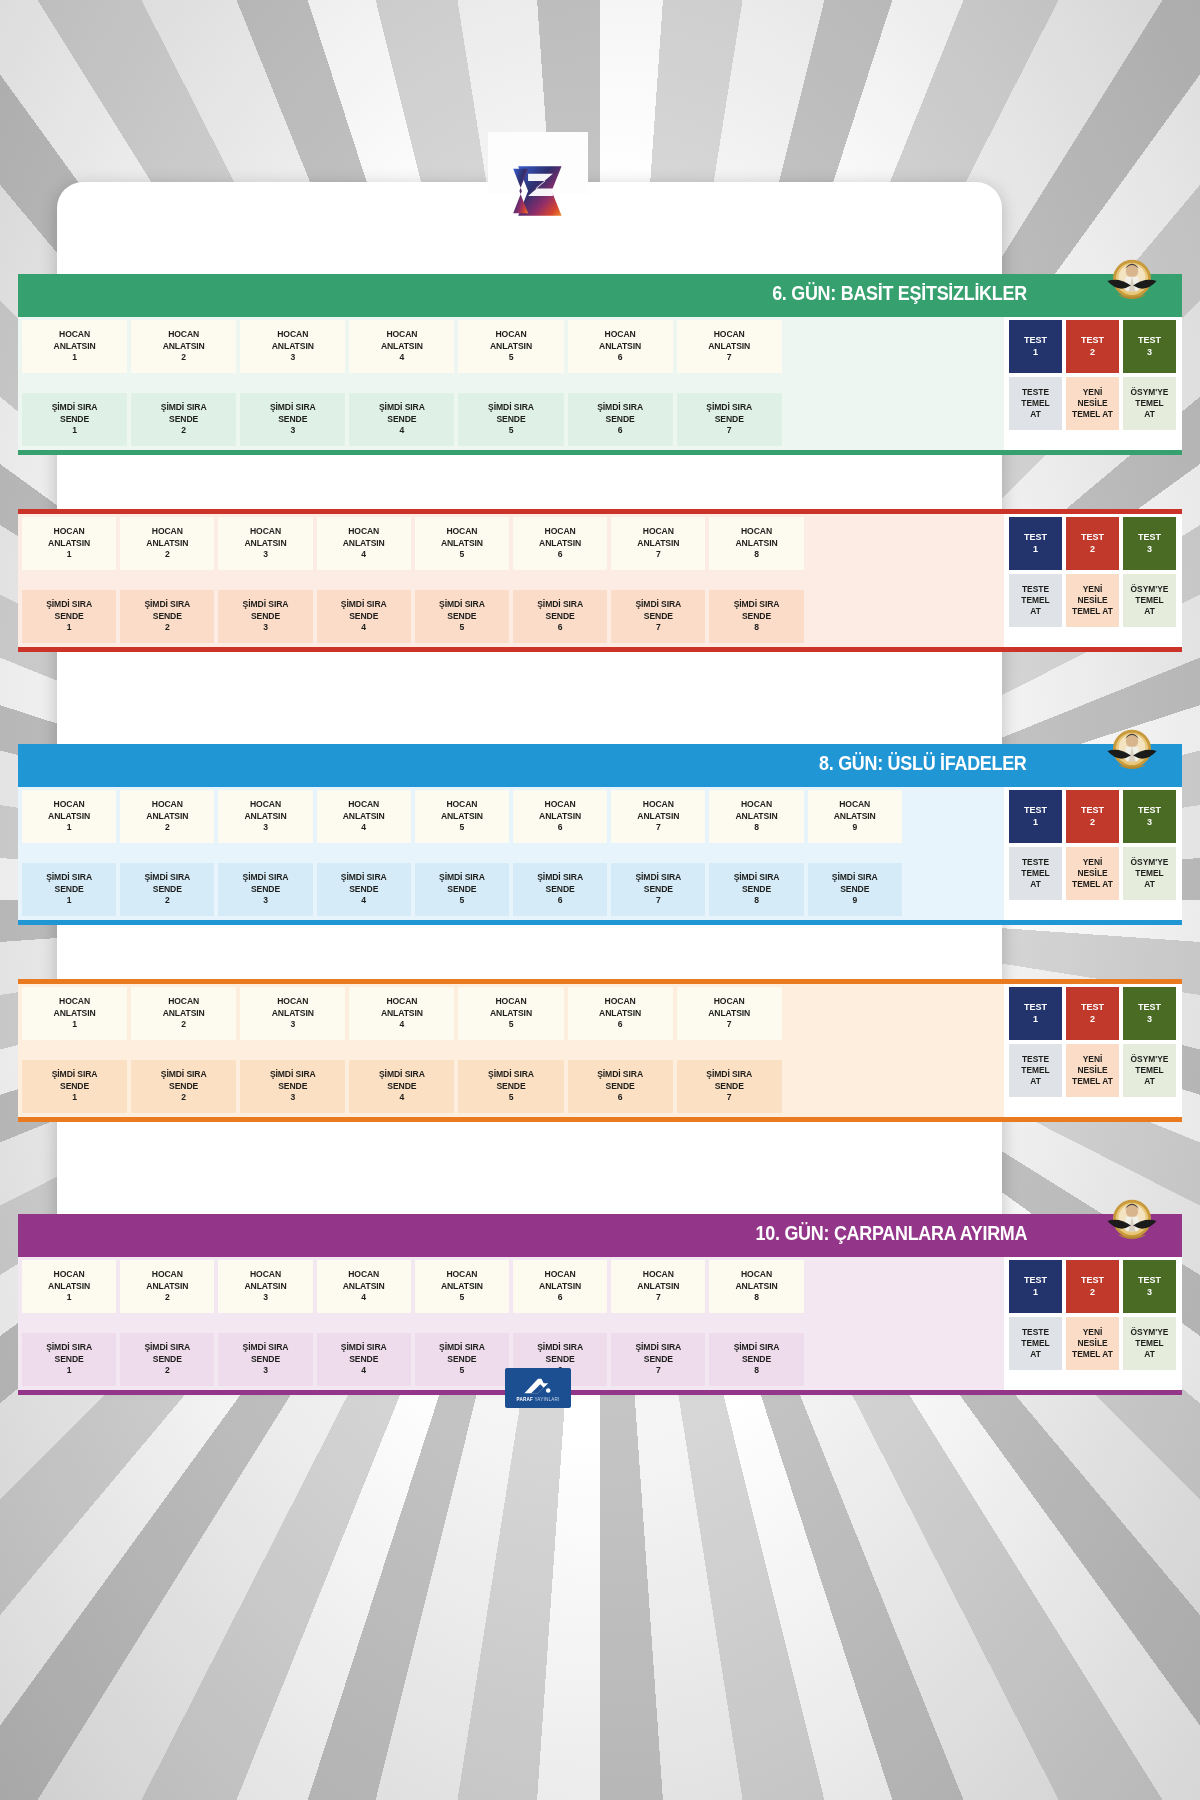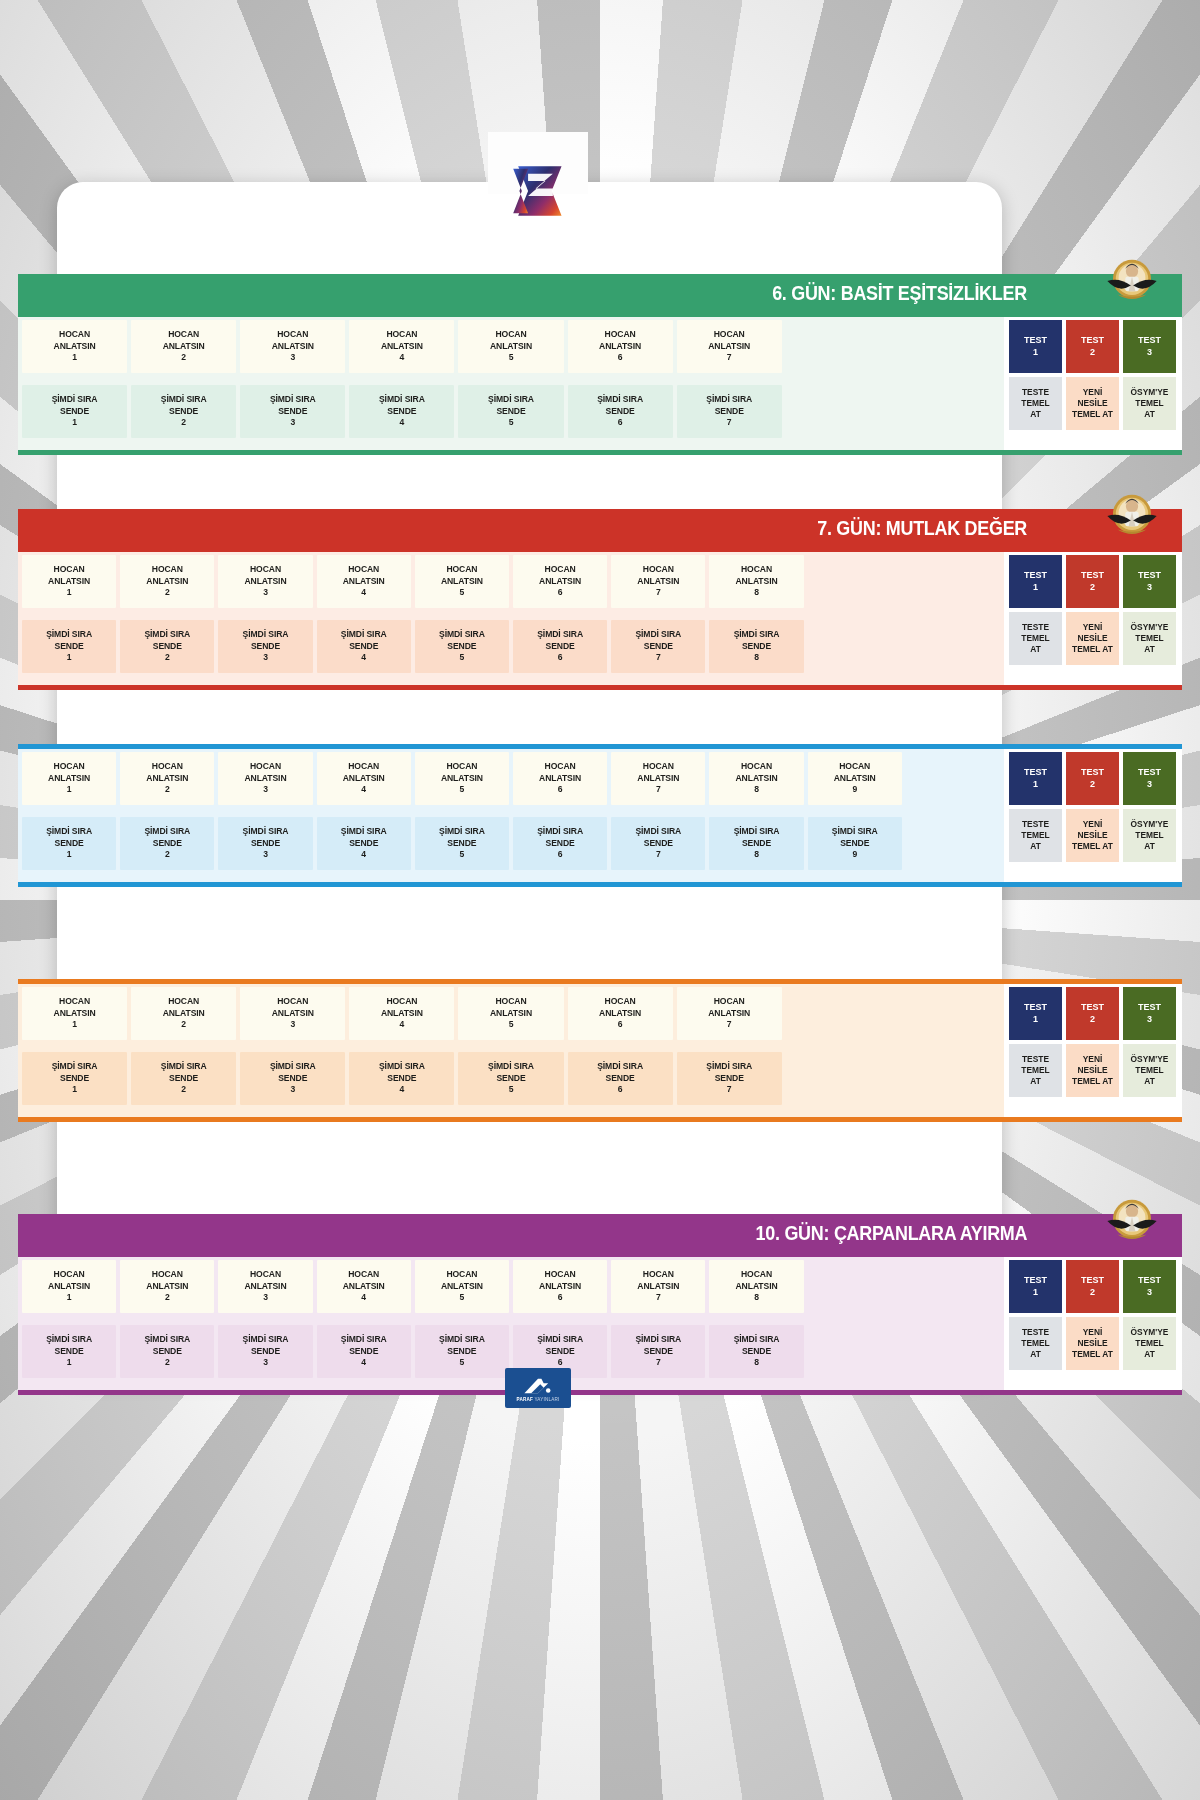--- a/index.html
+++ b/index.html
@@ -127,21 +127,21 @@
   
   .day-body {
     display: flex;
     margin: 0 18px;
     padding: 5px 0 5px 0;
   }
   .left-grid {
     flex: 1 1 auto;
     display: flex;
     flex-direction: column;
-    gap: 12px;
+    gap: 20px;
     padding: 3px 4px 3px 4px;
   }
   .grid-row {
     display: flex;
     gap: 4px;
     height: 53px;
   }
   .cell {
     flex: 1 1 0;
     display: flex;
@@ -366,164 +366,164 @@
             <div class="test-bottom" style="background: rgb(230, 236, 220);">
               <span>ÖSYM'YE</span>
               <span>TEMEL</span>
               <span>AT</span>
             </div>
           </div>
         </div>
       </div>
     </div>
     <div class="day-section" style="top: 461px;">
-      <div class="day-header" style="background: rgb(204, 51, 40);">
-        <div class="title">7. GÜN: MUTLAK DEĞER</div>
+      <div class="day-body" style="background: rgb(204, 51, 40);">
+        <div class="left-grid" style="background: rgb(253, 236, 228);">
+          <div class="grid-row">
+            <div class="cell" style="background: rgb(253, 251, 239);">
+              <span>HOCAN</span>
+              <span>ANLATSIN</span>
+              <span class="num">1</span>
+            </div>
+            <div class="cell" style="background: rgb(253, 251, 239);">
+              <span>HOCAN</span>
+              <span>ANLATSIN</span>
+              <span class="num">2</span>
+            </div>
+            <div class="cell" style="background: rgb(253, 251, 239);">
+              <span>HOCAN</span>
+              <span>ANLATSIN</span>
+              <span class="num">3</span>
+            </div>
+            <div class="cell" style="background: rgb(253, 251, 239);">
+              <span>HOCAN</span>
+              <span>ANLATSIN</span>
+              <span class="num">4</span>
+            </div>
+            <div class="cell" style="background: rgb(253, 251, 239);">
+              <span>HOCAN</span>
+              <span>ANLATSIN</span>
+              <span class="num">5</span>
+            </div>
+            <div class="cell" style="background: rgb(253, 251, 239);">
+              <span>HOCAN</span>
+              <span>ANLATSIN</span>
+              <span class="num">6</span>
+            </div>
+            <div class="cell" style="background: rgb(253, 251, 239);">
+              <span>HOCAN</span>
+              <span>ANLATSIN</span>
+              <span class="num">7</span>
+            </div>
+            <div class="cell" style="background: rgb(253, 251, 239);">
+              <span>HOCAN</span>
+              <span>ANLATSIN</span>
+              <span class="num">8</span>
+            </div>
+            <div class="cell filler"></div>
+            <div class="cell filler"></div>
+          </div>
+          <div class="grid-row">
+            <div class="cell" style="background: rgb(251, 220, 201);">
+              <span>ŞİMDİ SIRA</span>
+              <span>SENDE</span>
+              <span class="num">1</span>
+            </div>
+            <div class="cell" style="background: rgb(251, 220, 201);">
+              <span>ŞİMDİ SIRA</span>
+              <span>SENDE</span>
+              <span class="num">2</span>
+            </div>
+            <div class="cell" style="background: rgb(251, 220, 201);">
+              <span>ŞİMDİ SIRA</span>
+              <span>SENDE</span>
+              <span class="num">3</span>
+            </div>
+            <div class="cell" style="background: rgb(251, 220, 201);">
+              <span>ŞİMDİ SIRA</span>
+              <span>SENDE</span>
+              <span class="num">4</span>
+            </div>
+            <div class="cell" style="background: rgb(251, 220, 201);">
+              <span>ŞİMDİ SIRA</span>
+              <span>SENDE</span>
+              <span class="num">5</span>
+            </div>
+            <div class="cell" style="background: rgb(251, 220, 201);">
+              <span>ŞİMDİ SIRA</span>
+              <span>SENDE</span>
+              <span class="num">6</span>
+            </div>
+            <div class="cell" style="background: rgb(251, 220, 201);">
+              <span>ŞİMDİ SIRA</span>
+              <span>SENDE</span>
+              <span class="num">7</span>
+            </div>
+            <div class="cell" style="background: rgb(251, 220, 201);">
+              <span>ŞİMDİ SIRA</span>
+              <span>SENDE</span>
+              <span class="num">8</span>
+            </div>
+            <div class="cell filler" style="background: rgb(253, 236, 228);"></div>
+            <div class="cell filler" style="background: rgb(253, 236, 228);"></div>
+          </div>
+        </div>
+        <div class="right-grid" style="background: rgb(255, 255, 255);">
+          <div class="test-col">
+            <div class="test-top" style="background: rgb(35, 51, 107);">
+              <span>TEST</span>
+              <span>1</span>
+            </div>
+            <div class="test-bottom" style="background: rgb(223, 226, 230);">
+              <span>TESTE</span>
+              <span>TEMEL</span>
+              <span>AT</span>
+            </div>
+          </div>
+          <div class="test-col">
+            <div class="test-top" style="background: rgb(192, 57, 43);">
+              <span>TEST</span>
+              <span>2</span>
+            </div>
+            <div class="test-bottom" style="background: rgb(251, 220, 198);">
+              <span>YENİ</span>
+              <span>NESİLE</span>
+              <span>TEMEL AT</span>
+            </div>
+          </div>
+          <div class="test-col">
+            <div class="test-top" style="background: rgb(74, 107, 35);">
+              <span>TEST</span>
+              <span>3</span>
+            </div>
+            <div class="test-bottom" style="background: rgb(230, 236, 220);">
+              <span>ÖSYM'YE</span>
+              <span>TEMEL</span>
+              <span>AT</span>
+            </div>
+          </div>
+        </div>
+      </div>
+    </div>
+    <div class="day-section" style="top: 696px;">
+      <div class="day-header" style="background: rgb(33, 150, 212);">
+        <div class="title">8. GÜN: ÜSLÜ İFADELER</div>
         <div class="medallion"><svg viewBox="0 0 100 100" width="56" height="56" aria-hidden="true">
     <circle cx="50" cy="48" r="34" fill="#c89a3c"></circle>
     <circle cx="50" cy="48" r="29" fill="#e8c87a"></circle>
     <circle cx="50" cy="46" r="24" fill="#f3e3c0"></circle>
     <ellipse cx="50" cy="34" rx="11" ry="12" fill="#d8b58c"></ellipse>
     <path d="M38 30 Q50 16 62 30 Q58 22 50 21 Q42 22 38 30 Z" fill="#3a3a3a"></path>
     <rect x="38" y="44" width="24" height="26" rx="4" fill="#f0efe8"></rect>
     <path d="M50 44 L44 70 L56 70 Z" fill="#d8cfc0"></path>
     <path d="M6 52 Q26 44 48 60 Q26 74 6 52 Z" fill="#1b1b1b"></path>
     <path d="M94 52 Q74 44 52 60 Q74 74 94 52 Z" fill="#1b1b1b"></path>
     <path d="M24 76 Q50 92 76 76 Q50 84 24 76 Z" fill="#b4892f"></path>
   </svg></div>
       </div>
-      <div class="day-body" style="background: rgb(204, 51, 40);">
-        <div class="left-grid" style="background: rgb(253, 236, 228);">
-          <div class="grid-row">
-            <div class="cell" style="background: rgb(253, 251, 239);">
-              <span>HOCAN</span>
-              <span>ANLATSIN</span>
-              <span class="num">1</span>
-            </div>
-            <div class="cell" style="background: rgb(253, 251, 239);">
-              <span>HOCAN</span>
-              <span>ANLATSIN</span>
-              <span class="num">2</span>
-            </div>
-            <div class="cell" style="background: rgb(253, 251, 239);">
-              <span>HOCAN</span>
-              <span>ANLATSIN</span>
-              <span class="num">3</span>
-            </div>
-            <div class="cell" style="background: rgb(253, 251, 239);">
-              <span>HOCAN</span>
-              <span>ANLATSIN</span>
-              <span class="num">4</span>
-            </div>
-            <div class="cell" style="background: rgb(253, 251, 239);">
-              <span>HOCAN</span>
-              <span>ANLATSIN</span>
-              <span class="num">5</span>
-            </div>
-            <div class="cell" style="background: rgb(253, 251, 239);">
-              <span>HOCAN</span>
-              <span>ANLATSIN</span>
-              <span class="num">6</span>
-            </div>
-            <div class="cell" style="background: rgb(253, 251, 239);">
-              <span>HOCAN</span>
-              <span>ANLATSIN</span>
-              <span class="num">7</span>
-            </div>
-            <div class="cell" style="background: rgb(253, 251, 239);">
-              <span>HOCAN</span>
-              <span>ANLATSIN</span>
-              <span class="num">8</span>
-            </div>
-            <div class="cell filler"></div>
-            <div class="cell filler"></div>
-          </div>
-          <div class="grid-row">
-            <div class="cell" style="background: rgb(251, 220, 201);">
-              <span>ŞİMDİ SIRA</span>
-              <span>SENDE</span>
-              <span class="num">1</span>
-            </div>
-            <div class="cell" style="background: rgb(251, 220, 201);">
-              <span>ŞİMDİ SIRA</span>
-              <span>SENDE</span>
-              <span class="num">2</span>
-            </div>
-            <div class="cell" style="background: rgb(251, 220, 201);">
-              <span>ŞİMDİ SIRA</span>
-              <span>SENDE</span>
-              <span class="num">3</span>
-            </div>
-            <div class="cell" style="background: rgb(251, 220, 201);">
-              <span>ŞİMDİ SIRA</span>
-              <span>SENDE</span>
-              <span class="num">4</span>
-            </div>
-            <div class="cell" style="background: rgb(251, 220, 201);">
-              <span>ŞİMDİ SIRA</span>
-              <span>SENDE</span>
-              <span class="num">5</span>
-            </div>
-            <div class="cell" style="background: rgb(251, 220, 201);">
-              <span>ŞİMDİ SIRA</span>
-              <span>SENDE</span>
-              <span class="num">6</span>
-            </div>
-            <div class="cell" style="background: rgb(251, 220, 201);">
-              <span>ŞİMDİ SIRA</span>
-              <span>SENDE</span>
-              <span class="num">7</span>
-            </div>
-            <div class="cell" style="background: rgb(251, 220, 201);">
-              <span>ŞİMDİ SIRA</span>
-              <span>SENDE</span>
-              <span class="num">8</span>
-            </div>
-            <div class="cell filler" style="background: rgb(253, 236, 228);"></div>
-            <div class="cell filler" style="background: rgb(253, 236, 228);"></div>
-          </div>
-        </div>
-        <div class="right-grid" style="background: rgb(255, 255, 255);">
-          <div class="test-col">
-            <div class="test-top" style="background: rgb(35, 51, 107);">
-              <span>TEST</span>
-              <span>1</span>
-            </div>
-            <div class="test-bottom" style="background: rgb(223, 226, 230);">
-              <span>TESTE</span>
-              <span>TEMEL</span>
-              <span>AT</span>
-            </div>
-          </div>
-          <div class="test-col">
-            <div class="test-top" style="background: rgb(192, 57, 43);">
-              <span>TEST</span>
-              <span>2</span>
-            </div>
-            <div class="test-bottom" style="background: rgb(251, 220, 198);">
-              <span>YENİ</span>
-              <span>NESİLE</span>
-              <span>TEMEL AT</span>
-            </div>
-          </div>
-          <div class="test-col">
-            <div class="test-top" style="background: rgb(74, 107, 35);">
-              <span>TEST</span>
-              <span>3</span>
-            </div>
-            <div class="test-bottom" style="background: rgb(230, 236, 220);">
-              <span>ÖSYM'YE</span>
-              <span>TEMEL</span>
-              <span>AT</span>
-            </div>
-          </div>
-        </div>
-      </div>
-    </div>
-    <div class="day-section" style="top: 696px;">
       <div class="day-body" style="background: rgb(33, 150, 212);">
         <div class="left-grid" style="background: rgb(231, 244, 251);">
           <div class="grid-row">
             <div class="cell" style="background: rgb(253, 251, 239);">
               <span>HOCAN</span>
               <span>ANLATSIN</span>
               <span class="num">1</span>
             </div>
             <div class="cell" style="background: rgb(253, 251, 239);">
               <span>HOCAN</span>

